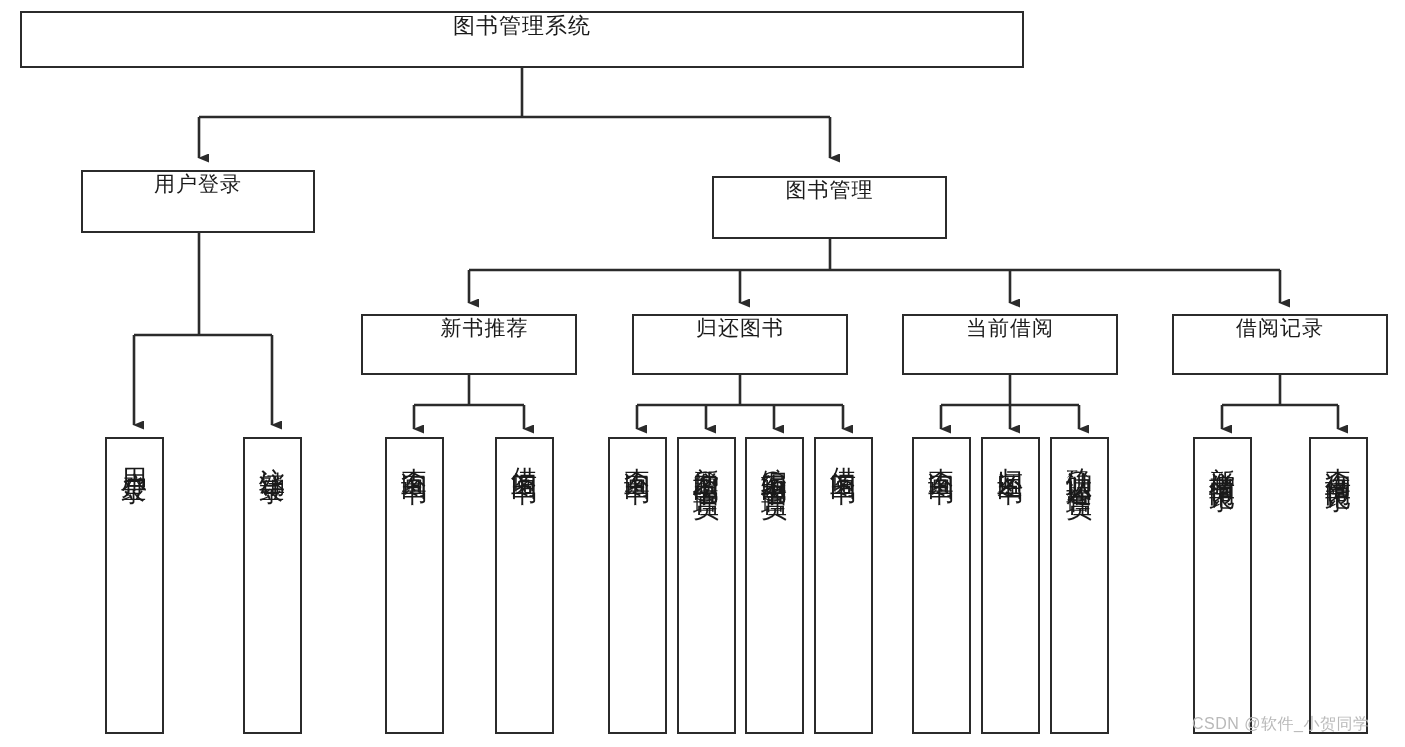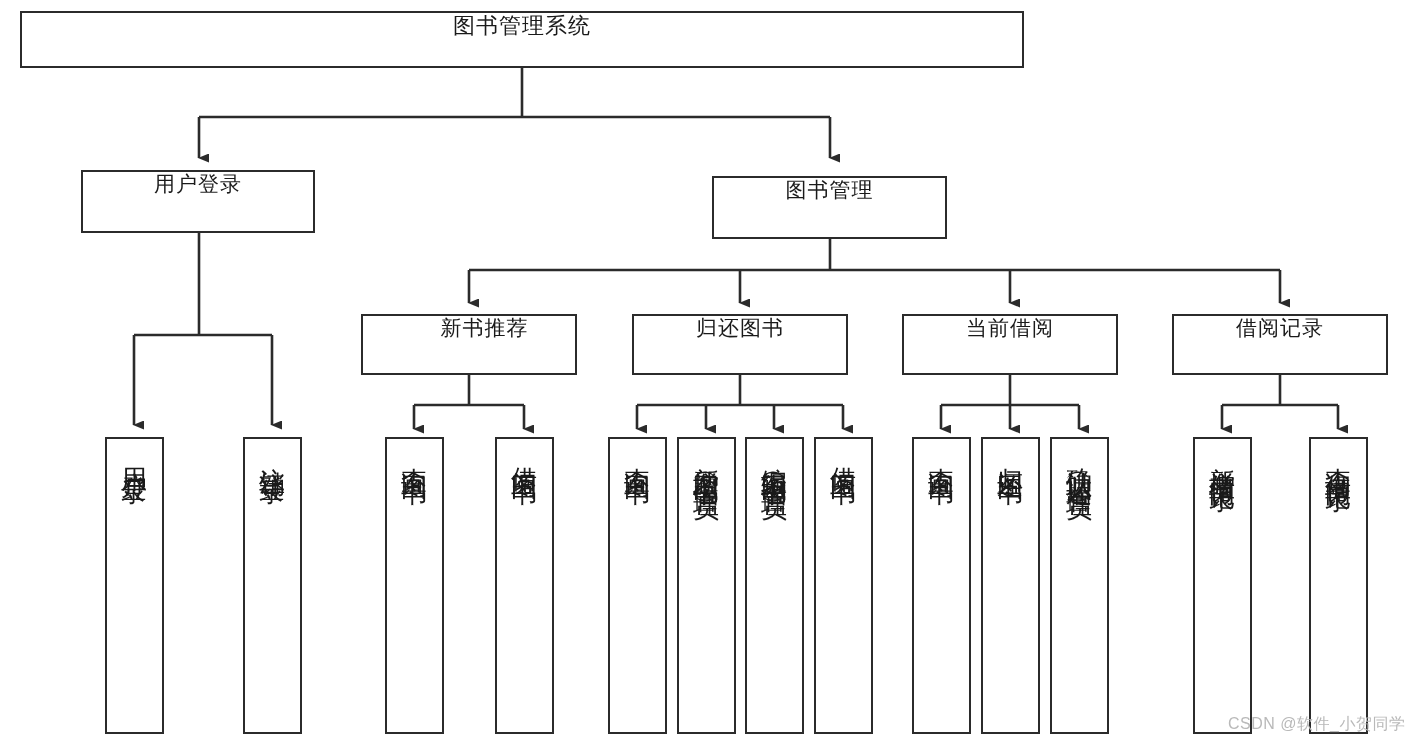--- a/index.html
+++ b/index.html
@@ -41,21 +41,20 @@
     white-space:pre;
   }
 
   #watermark{
     position:absolute;
     left:1192px;top:714px;
     font-size:16px;
     color:#b9b9b9;
     letter-spacing:0.5px;
     white-space:nowrap;
-    margin-left:36px;
   }
 </style>
 </head>
 <body>
 
 <div id="stage">
 
   <svg id="wires" viewBox="0 0 1405 747" xmlns="http://www.w3.org/2000/svg">
     <defs>
       <marker id="ah" markerWidth="9" markerHeight="11" refX="4.5" refY="10" orient="auto" markerUnits="userSpaceOnUse">

